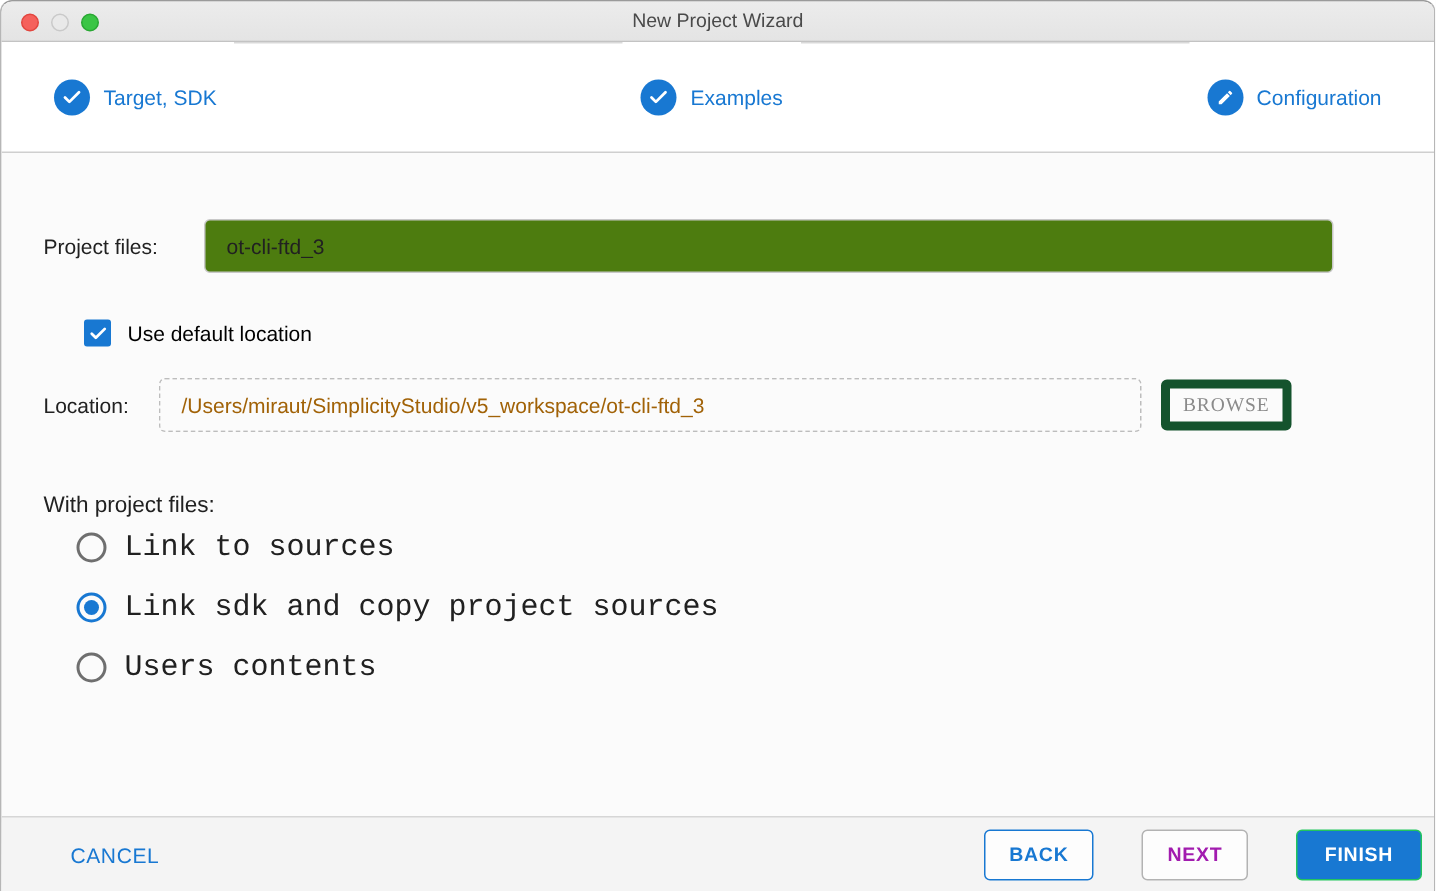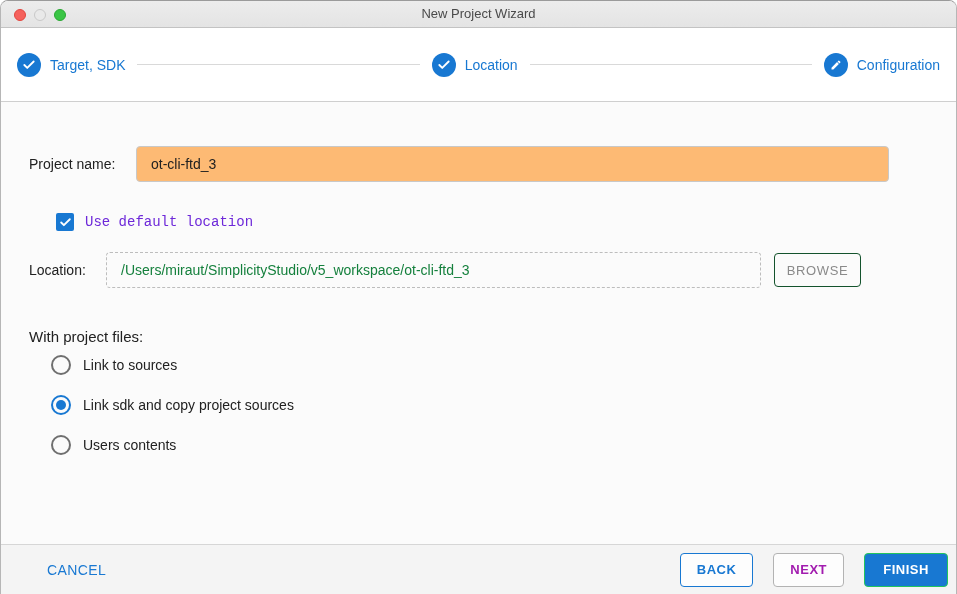--- a/index.html
+++ b/index.html
@@ -44,101 +44,101 @@
     border-bottom: 1px solid #d6d6d6;
     padding: 8px 28px 0 28px;
   }
   .header .h-title { font-size: 17px; font-weight: bold; color: #111; margin-bottom: 4px; }
   .header .h-sub   { font-size: 14px; color: #222; }
   
   .stepper {
     flex: 0 0 74px;
     background: #ffffff;
     border-bottom: 1px solid #cfcfcf;
-    display: flex; align-items: center;
-    padding: 0 16px;
+    display: flex; 
+    padding: 0 35px;
   }
   .step { display: flex; align-items: center; gap: 9px; cursor: pointer; }
   .step-circle {
     width: 24px; height: 24px; border-radius: 50%;
     background: #1878d2; display: flex; align-items: center; justify-content: center;
     flex: 0 0 24px;
   }
   .step-label { font-size: 14px; color: #1878d2; font-weight: 500; white-space: nowrap; }
   .connector { flex: 1 1 auto; height: 1px; background: #d9d9d9; margin: 0 12px; }
   
   .content {
     flex: 1 1 auto;
     background: #fbfbfb;
     padding: 0 28px;
   }
   .name-row { margin-top: 44px; display: flex; align-items: center; }
   .field-label { font-size: 14px; color: #212121; }
   .name-row .field-label { width: 107px; flex: 0 0 107px; }
   .text-input {
     flex: 1 1 auto; height: 36px; margin-right: 39px;
-    border: 1px solid #c8c8c8; border-radius: 4px; background: #fdba74;
+    border: 1px solid #c8c8c8; border-radius: 4px; background: #4d7c0f;
     font-family: "Liberation Sans", "DejaVu Sans", sans-serif;
     font-size: 14px; color: #212121; padding: 0 14px; outline: none;
   }
   .checkbox-row {
     margin-top: 31px; margin-left: 27px;
     display: flex; align-items: center; gap: 11px;
   }
   .checkbox {
     width: 18px; height: 18px; border-radius: 2px;
     background: #1878d2; display: inline-flex; align-items: center; justify-content: center;
     cursor: pointer; flex: 0 0 18px;
   }
-  .checkbox-label { font-size: 14px; color: #6d28d9; font-family: Liberation Mono, monospace; }
+  .checkbox-label { font-size: 14px; color: #000000; }
   .location-row { margin-top: 21px; display: flex; align-items: center; }
   .location-row .field-label { width: 77px; flex: 0 0 77px; }
   .location-input {
     flex: 1 1 auto; height: 36px;
     border: 1px dashed #bdbdbd; border-radius: 4px;
     display: flex; align-items: center; padding: 0 14px;
-    font-size: 14px; color: #15803d; background: transparent;
+    font-size: 14px; color: #a16207; background: transparent;
     white-space: nowrap; overflow: hidden;
   }
   .browse-btn {
     margin-left: 13px; margin-right: 67px;
     width: 87px; height: 34px; flex: 0 0 87px;
-    background: transparent; border: 1px solid #14532d; border-radius: 4px;
-    font-family: Liberation Sans, sans-serif;
+    background: transparent; border: 6px solid #14532d; border-radius: 4px;
+    font-family: Liberation Serif, serif;
     font-size: 13px; font-weight: 500; letter-spacing: 0.6px; color: #8a8a8a;
     cursor: pointer;
   }
   .group-label { margin-top: 40px; font-size: 15px; color: #212121; }
   .radio-row {
     margin-left: 22px; height: 40px;
     display: flex; align-items: center; gap: 12px; cursor: pointer;
   }
   .radio-row:first-of-type { margin-top: 8px; }
   .radio {
     width: 20px; height: 20px; border-radius: 50%;
     border: 2px solid #6f6f6f; background: #fbfbfb;
     display: inline-flex; align-items: center; justify-content: center;
     flex: 0 0 20px;
   }
   .radio-row.selected .radio { border-color: #1878d2; }
   .radio .dot { width: 10px; height: 10px; border-radius: 50%; background: transparent; }
   .radio-row.selected .radio .dot { background: #1878d2; }
-  .radio-label { font-size: 14px; color: #212121; }
+  .radio-label { font-size: 20px; color: #212121; font-family: Liberation Mono, monospace; }
   
   .footer {
     flex: 0 0 50px;
     background: #f4f4f4; border-top: 1px solid #d6d6d6;
     display: flex; align-items: center;
     padding: 0 8px 0 46px;
   }
   .cancel-link {
     font-size: 14px; font-weight: 500; letter-spacing: 0.4px;
     color: #1878d2; cursor: pointer; text-decoration: none;
   }
-  .footer-buttons { margin-left: auto; display: flex; align-items: center; gap: 20px; }
+  .footer-buttons { margin-left: auto; display: flex; align-items: center; gap: 32px; }
   .btn {
     height: 34px; border-radius: 4px; padding: 0 16px;
     font-family: "Liberation Sans", "DejaVu Sans", sans-serif;
     font-size: 13px; font-weight: bold; letter-spacing: 0.5px;
     cursor: pointer;
   }
   .btn.back   { background: #fdfdfd; border: 1px solid #1878d2; color: #1878d2; min-width: 67px; }
   .btn.next   { background: #fdfdfd; border: 1px solid #b3b3b3; color: #a21caf; min-width: 63px; cursor: default; }
   .btn.finish { background: #1878d2; border: 1px solid #22c55e; color: #ffffff; min-width: 84px; }
   svg { display: block; }
@@ -167,37 +167,37 @@
       </span>
       <span class="step-label">Target, SDK</span>
     </div>
     <div class="connector"></div>
     <div class="step">
       <span class="step-circle">
         <svg width="14" height="14" viewBox="0 0 24 24">
             <polyline points="20 6 9 17 4 12" fill="none" stroke="#ffffff" stroke-width="3.2" stroke-linecap="round" stroke-linejoin="round"></polyline>
           </svg>
       </span>
-      <span class="step-label">Location</span>
+      <span class="step-label">Examples</span>
     </div>
     <div class="connector"></div>
     <div class="step">
       <span class="step-circle">
         <svg width="12" height="12" viewBox="0 0 24 24">
             <path fill="#ffffff" d="M3 17.25V21h3.75L17.81 9.94l-3.75-3.75L3 17.25zM20.71 7.04c.39-.39.39-1.02 0-1.41l-2.34-2.34a.996.996 0 0 0-1.41 0l-1.83 1.83 3.75 3.75 1.83-1.83z"></path>
           </svg>
       </span>
       <span class="step-label">Configuration</span>
     </div>
   </div>
 
   <div class="content">
 
     <div class="name-row">
-      <label class="field-label">Project name:</label>
+      <label class="field-label">Project files:</label>
       <input class="text-input" type="text" value="ot-cli-ftd_3" style="">
     </div>
 
     <div class="checkbox-row">
       <span class="checkbox">
         <svg width="13" height="13" viewBox="0 0 24 24">
             <polyline points="20 6 9 17 4 12" fill="none" stroke="#ffffff" stroke-width="3.4" stroke-linecap="round" stroke-linejoin="round"></polyline>
           </svg>
       </span>
       <span class="checkbox-label">Use default location</span>

